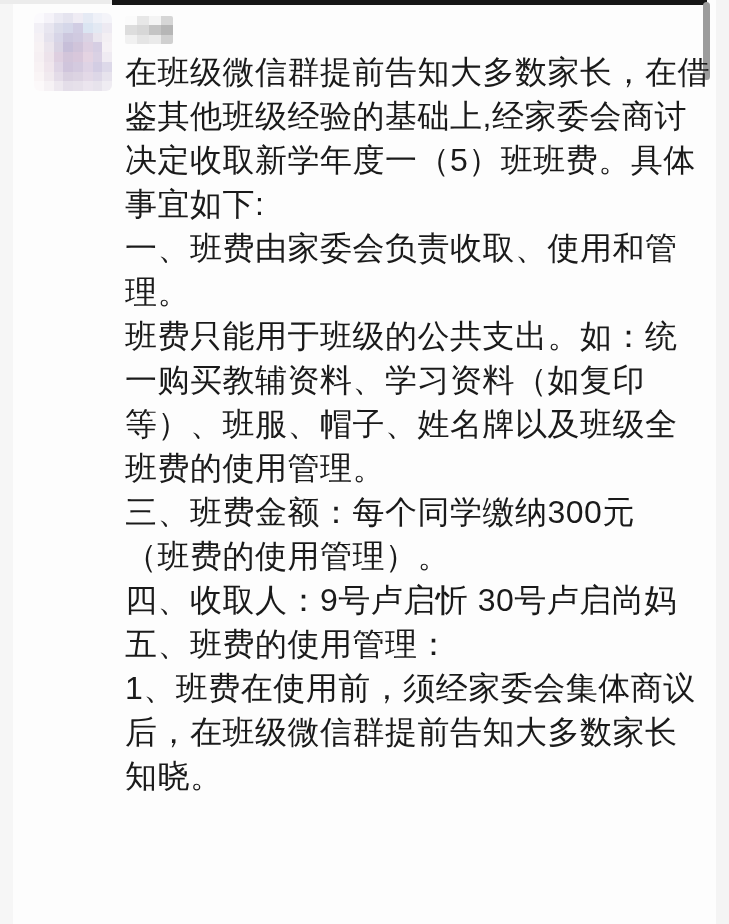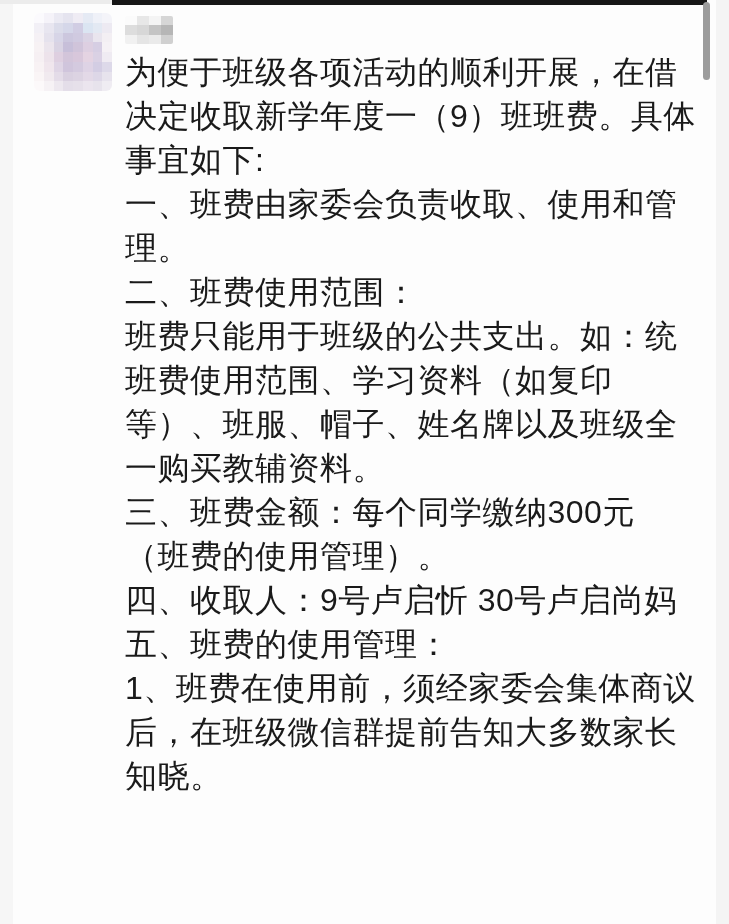--- a/index.html
+++ b/index.html
@@ -127,30 +127,30 @@
       <div style="background: rgb(196, 196, 196);"></div>
       <div style="background: rgb(182, 182, 182);"></div>
       <div style="background: rgb(241, 241, 241);"></div>
       <div style="background: rgb(229, 229, 229);"></div>
       <div style="background: rgb(234, 234, 234);"></div>
       <div style="background: rgb(208, 208, 208);"></div>
     </div>
 
 
   <div class="message">
-      <div class="msg-line">为便于班级各项活动的顺利开展，在借</div>
-      <div class="msg-line">决定收取新学年度一（9）班班费。具体</div>
+      <div class="msg-line">在班级微信群提前告知大多数家长，在借</div>
+      <div class="msg-line">鉴其他班级经验的基础上,经家委会商讨</div>
+      <div class="msg-line">决定收取新学年度一（5）班班费。具体</div>
       <div class="msg-line">事宜如下:</div>
       <div class="msg-line">一、班费由家委会负责收取、使用和管</div>
       <div class="msg-line">理。</div>
-      <div class="msg-line">二、班费使用范围：</div>
       <div class="msg-line">班费只能用于班级的公共支出。如：统</div>
-      <div class="msg-line">班费使用范围、学习资料（如复印</div>
+      <div class="msg-line">一购买教辅资料、学习资料（如复印</div>
       <div class="msg-line">等）、班服、帽子、姓名牌以及班级全</div>
-      <div class="msg-line">一购买教辅资料。</div>
+      <div class="msg-line">班费的使用管理。</div>
       <div class="msg-line">三、班费金额：每个同学缴纳300元</div>
       <div class="msg-line">（班费的使用管理）。</div>
       <div class="msg-line">四、收取人：9号卢启忻 30号卢启尚妈</div>
       <div class="msg-line">五、班费的使用管理：</div>
       <div class="msg-line">1、班费在使用前，须经家委会集体商议</div>
       <div class="msg-line">后，在班级微信群提前告知大多数家长</div>
       <div class="msg-line">知晓。</div>
     </div>
 
 </div>

